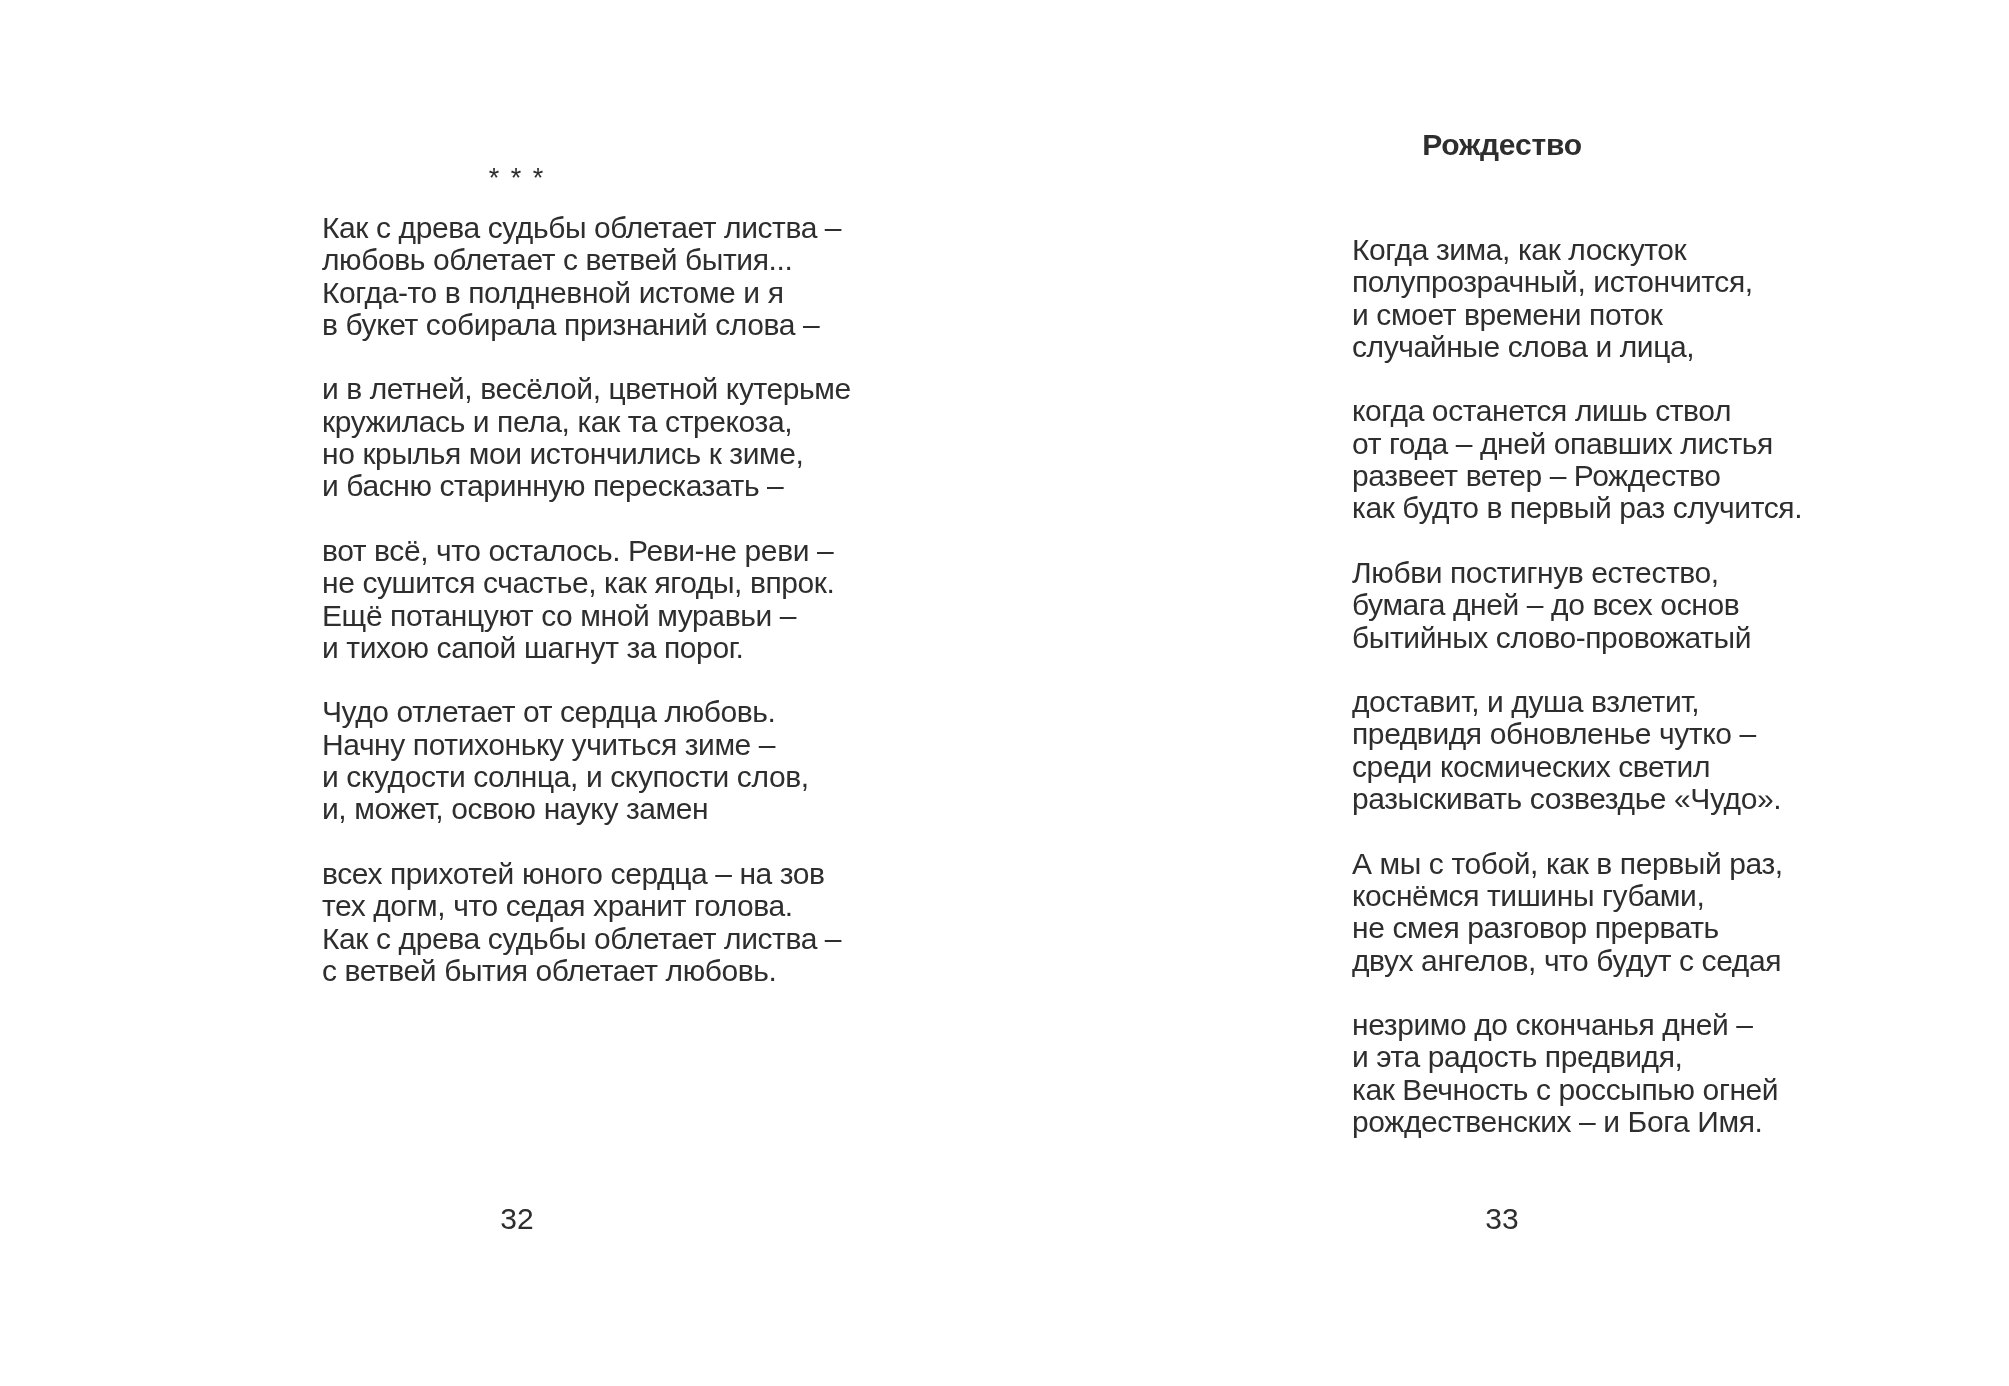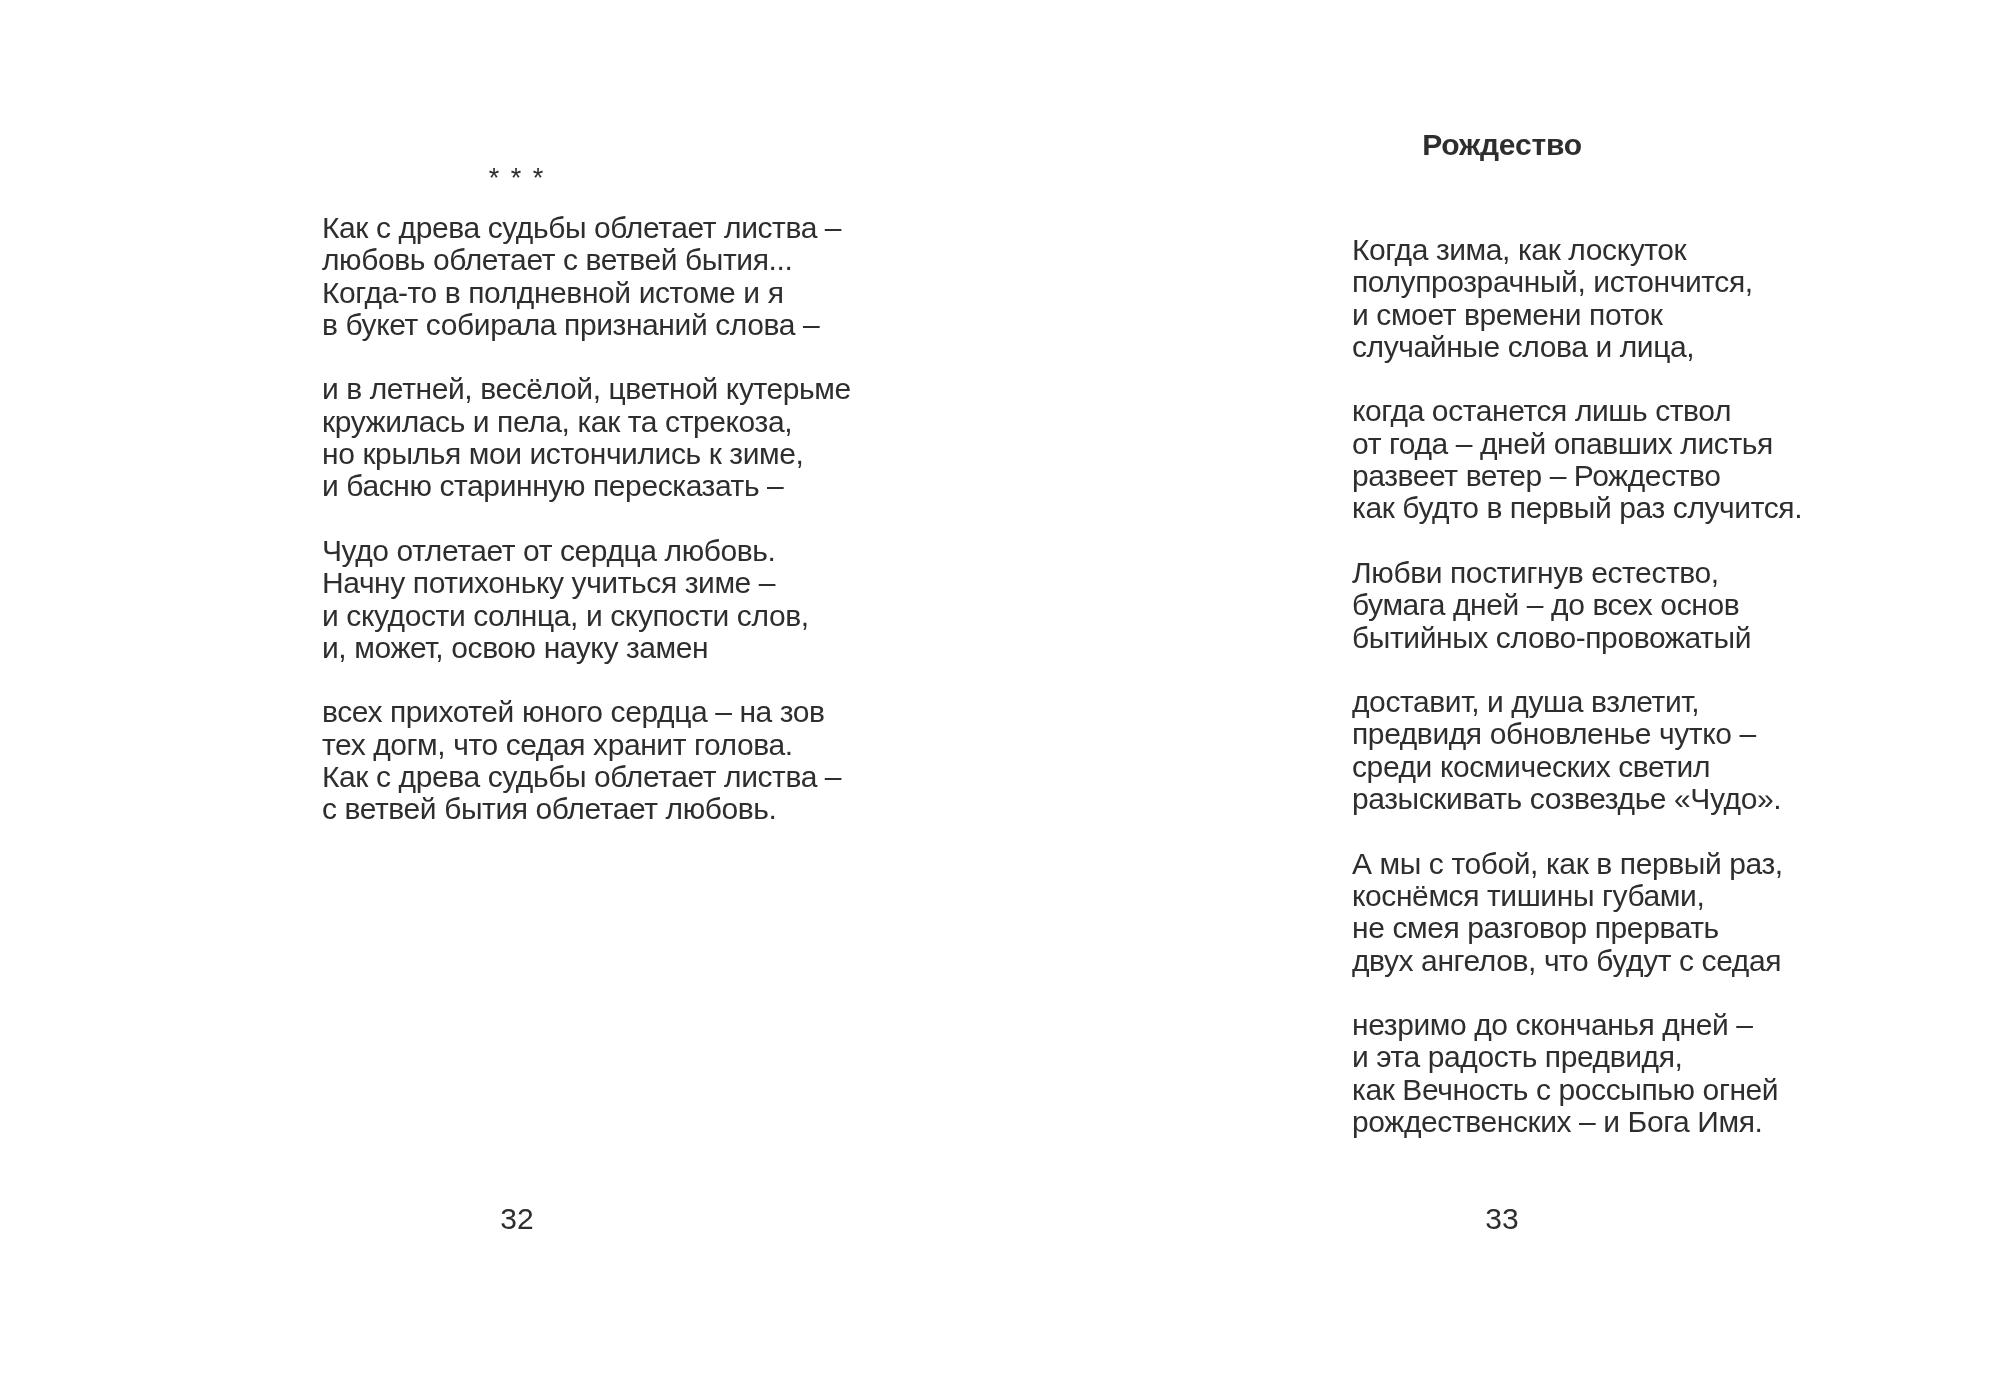--- a/index.html
+++ b/index.html
@@ -81,20 +81,26 @@
           <div class="line">Когда-то в полдневной истоме и я</div>
           <div class="line">в букет собирала признаний слова –</div>
         </div>
         <div class="stanza">
           <div class="line">и в летней, весёлой, цветной кутерьме</div>
           <div class="line">кружилась и пела, как та стрекоза,</div>
           <div class="line">но крылья мои истончились к зиме,</div>
           <div class="line">и басню старинную пересказать –</div>
         </div>
         <div class="stanza">
+          <div class="line">вот всё, что осталось. Реви-не реви –</div>
+          <div class="line">не сушится счастье, как ягоды, впрок.</div>
+          <div class="line">Ещё потанцуют со мной муравьи –</div>
+          <div class="line">и тихою сапой шагнут за порог.</div>
+        </div>
+        <div class="stanza">
           <div class="line">Чудо отлетает от сердца любовь.</div>
           <div class="line">Начну потихоньку учиться зиме –</div>
           <div class="line">и скудости солнца, и скупости слов,</div>
           <div class="line">и, может, освою науку замен</div>
         </div>
         <div class="stanza">
           <div class="line">всех прихотей юного сердца – на зов</div>
           <div class="line">тех догм, что седая хранит голова.</div>
           <div class="line">Как с древа судьбы облетает листва –</div>
           <div class="line">с ветвей бытия облетает любовь.</div>

